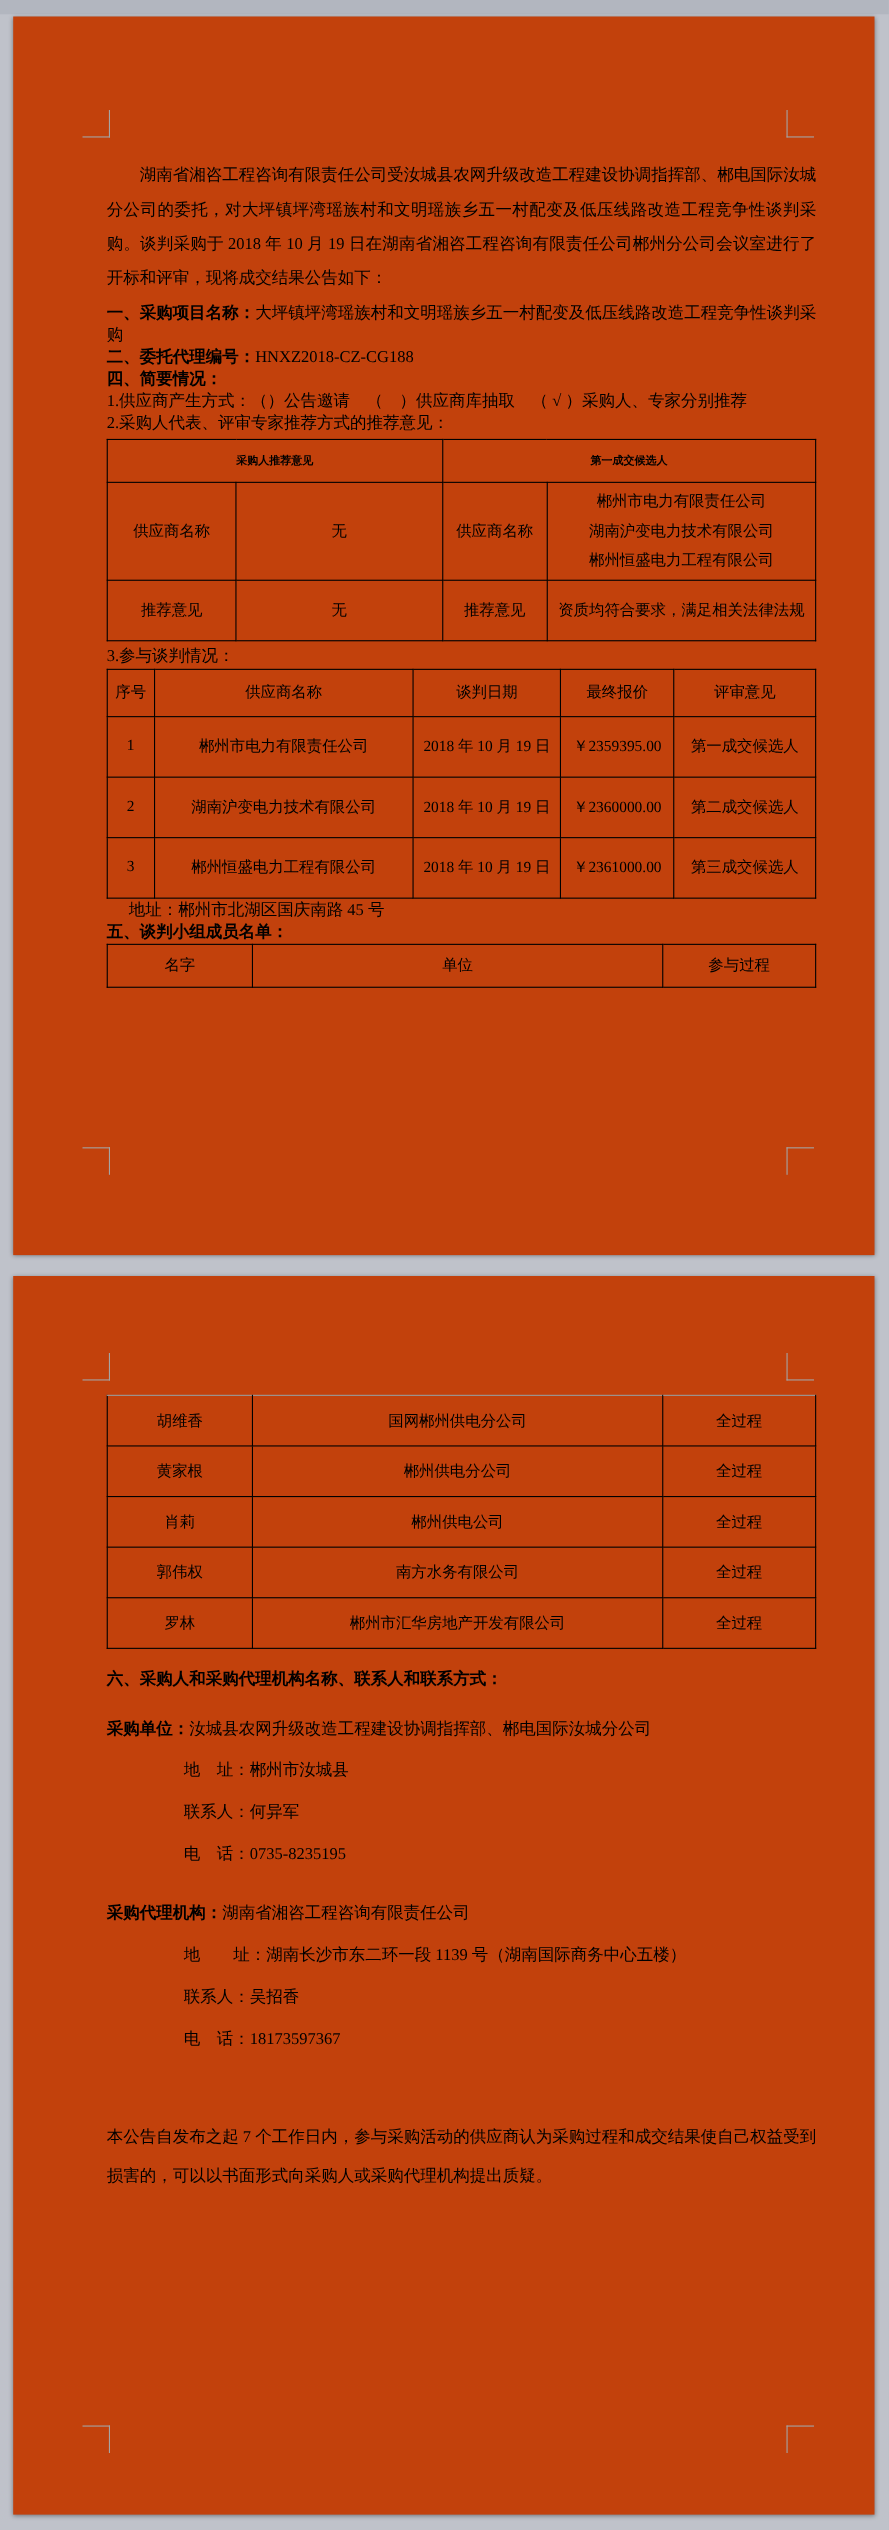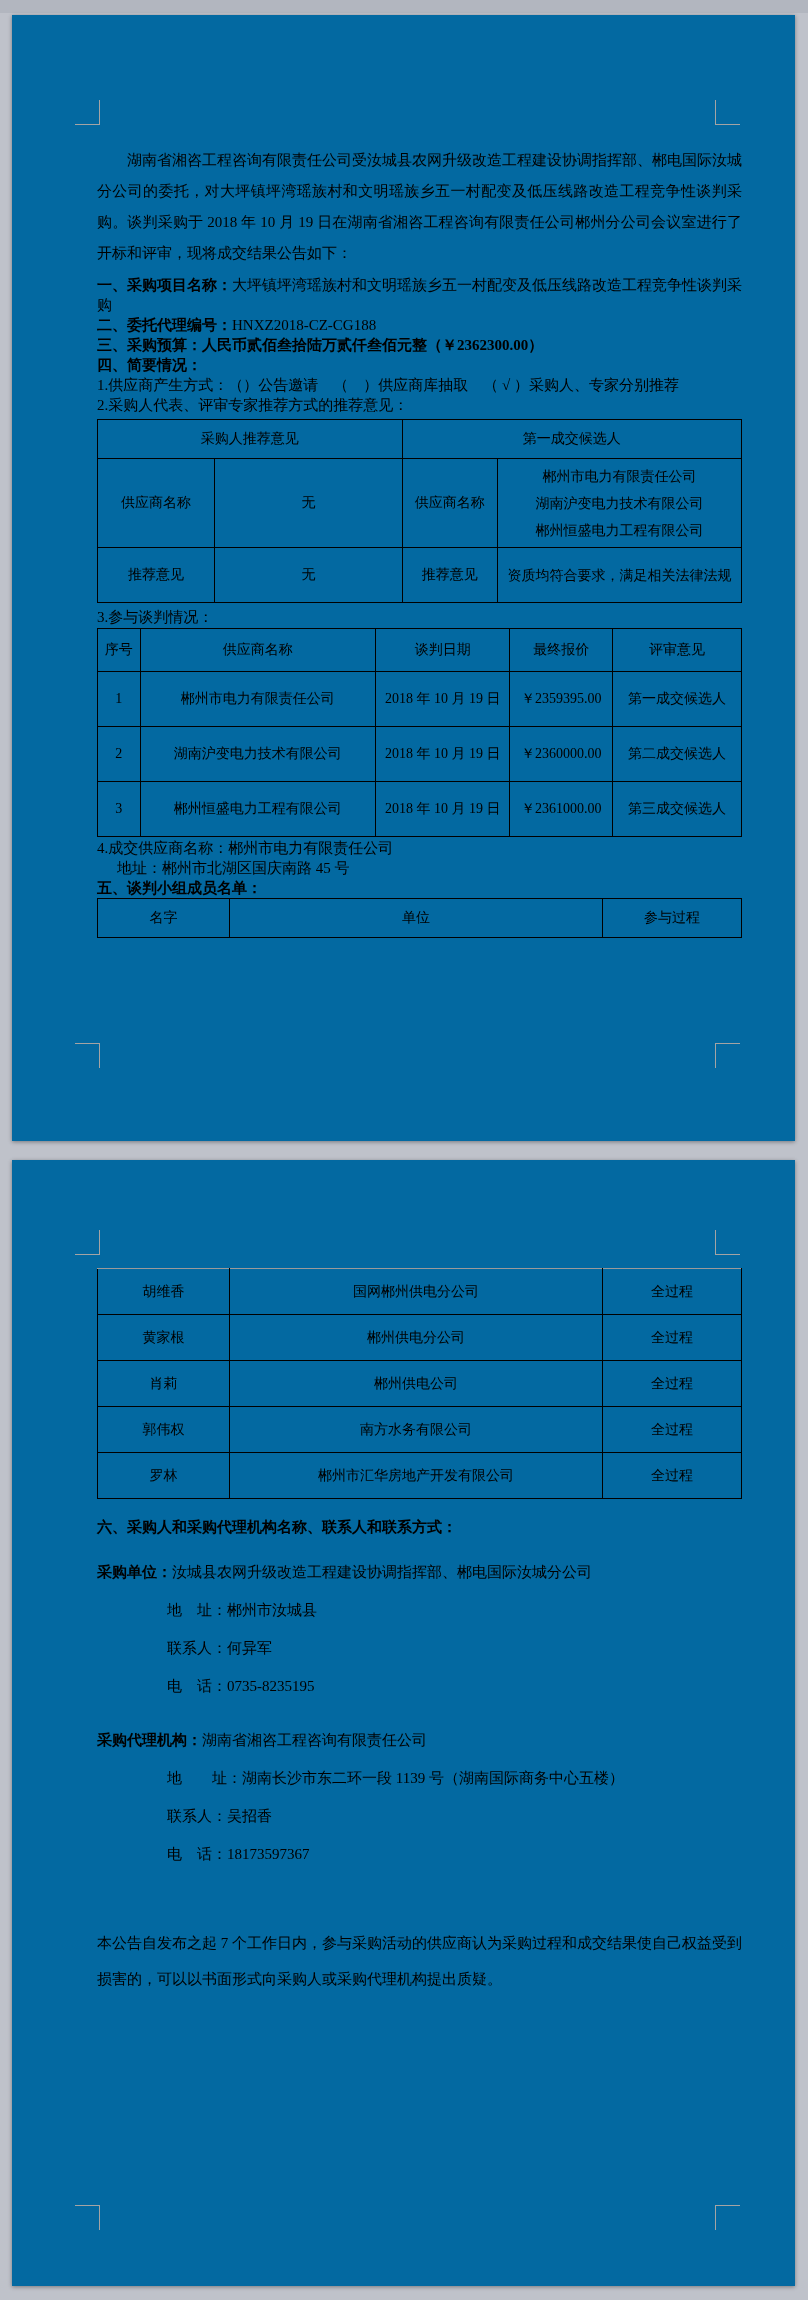--- a/index.html
+++ b/index.html
@@ -7,21 +7,21 @@
     width:808px;height:2300px;
     background:#b8bcc4;
     font-family:"Liberation Serif","DejaVu Serif",serif;
     color:#000;
     overflow:hidden;
   }
   .canvas{position:relative;width:808px;height:2300px;background:#bfc2ca;}
   .canvas::before{content:"";position:absolute;left:0;top:0;width:808px;height:13px;background:#b2b6bf;}
   .page{
     position:absolute;left:12px;width:783px;height:1126px;
-    background:#0369a1;
+    background:#c2410c;
     box-shadow:0 1px 4px rgba(0,0,0,.38);
   }
   #page1{top:15px;}
   #page2{top:1160px;}
   .content{position:absolute;left:85px;width:645px;font-size:15px;}
   #page1 .content{top:130px;}
   #page2 .content{top:108px;}
 
   
   .mark{position:absolute;width:24px;height:24px;}
@@ -38,21 +38,21 @@
   .intro{line-height:31px;text-align:justify;text-indent:2em;margin-bottom:6px;}
   .line{line-height:20px;}
   .b{font-weight:bold;}
   .ind26{padding-left:26px;}
   .ind20{padding-left:20px;}
 
   table{border-collapse:collapse;width:100%;table-layout:fixed;font-size:14px;}
   th,td{border:1px solid #000;text-align:center;vertical-align:middle;padding:0 4px;
         overflow:hidden;white-space:nowrap;}
   .t1{margin:4px 0;}
-  .t1 th{height:38px;font-weight:normal;font-size:14px;}
+  .t1 th{height:38px;font-weight:bold;font-size:10px;}
   .t1 .r1 td{height:88px;}
   .t1 .r2 td{height:54px;}
   .t1 .multi{line-height:27px;white-space:normal;}
   .t2{margin:1px 0;}
   .t2 th{height:42px;font-weight:normal;}
   .t2 td{height:54px;}
   .t3 th{height:38px;font-weight:normal;}
   .t3c td{height:45px;}
   .t3c tr:first-child td{border-top:1px solid #9a9a9a;}
 
@@ -75,21 +75,20 @@
     <div class="mark br"></div>
 
     <div class="content">
       <p class="intro">湖南省湘咨工程咨询有限责任公司受汝城县农网升级改造工程建设协调指挥部、郴电国际汝城分公司的委托，对大坪镇坪湾瑶族村和文明瑶族乡五一村配变及低压线路改造工程竞争性谈判采　购。谈判采购于 2018 年 10 月 19 日在湖南省湘咨工程咨询有限责任公司郴州分公司会议室进行了开标和评审，现将成交结果公告如下：</p>
 
       <p class="line"><span class="b">一、采购项目名称：</span><span>大坪镇坪湾瑶族村和文明瑶族乡五一村配变及低压线路改造工程竞争性谈判采购</span></p>
 
       <p class="line"><span class="b">二、委托代理编号：</span><span>HNXZ2018-CZ-CG188</span></p>
 
 
-      <p class="line"><span class="b">三、采购预算：</span><span class="b">人民币贰佰叁拾陆万贰仟叁佰元整（￥2362300.00）</span></p>
 
       <p class="line b">四、简要情况：</p>
 
       <p class="line">1.供应商产生方式：（）公告邀请　（　）供应商库抽取　（ √ ）采购人、专家分别推荐</p>
       <p class="line">2.采购人代表、评审专家推荐方式的推荐意见：</p>
 
       <table class="t1">
         <colgroup>
             <col style="width:18.2%">
             <col style="width:29.1%">
@@ -155,21 +154,20 @@
         <tr>
           <td>3</td>
           <td>郴州恒盛电力工程有限公司</td>
           <td>2018 年 10 月 19 日</td>
           <td>￥2361000.00</td>
           <td>第三成交候选人</td>
         </tr>
       </tbody>
         </table>
 
-      <p class="line">4.成交供应商名称：郴州市电力有限责任公司</p>
       <p class="line ind20">地址：郴州市北湖区国庆南路 45 号</p>
 
       <p class="line b">五、谈判小组成员名单：</p>
 
       <table class="t3">
         <colgroup>
             <col style="width:20.5%">
             <col style="width:57.9%">
             <col style="width:21.6%">
           </colgroup>

